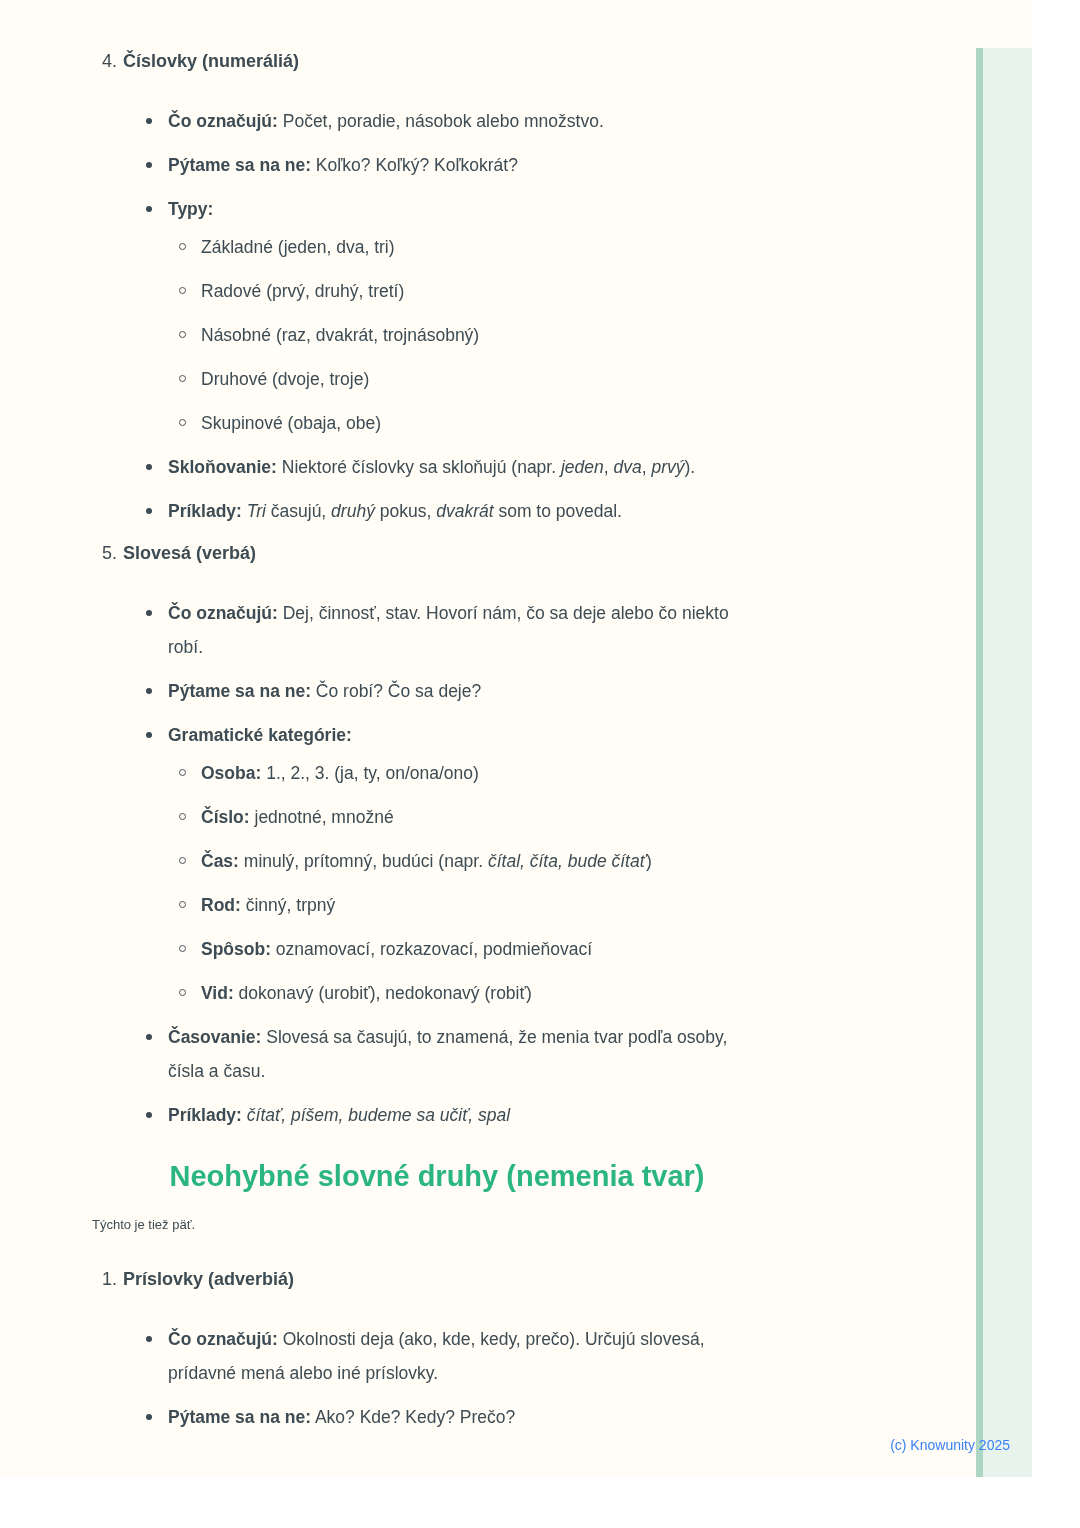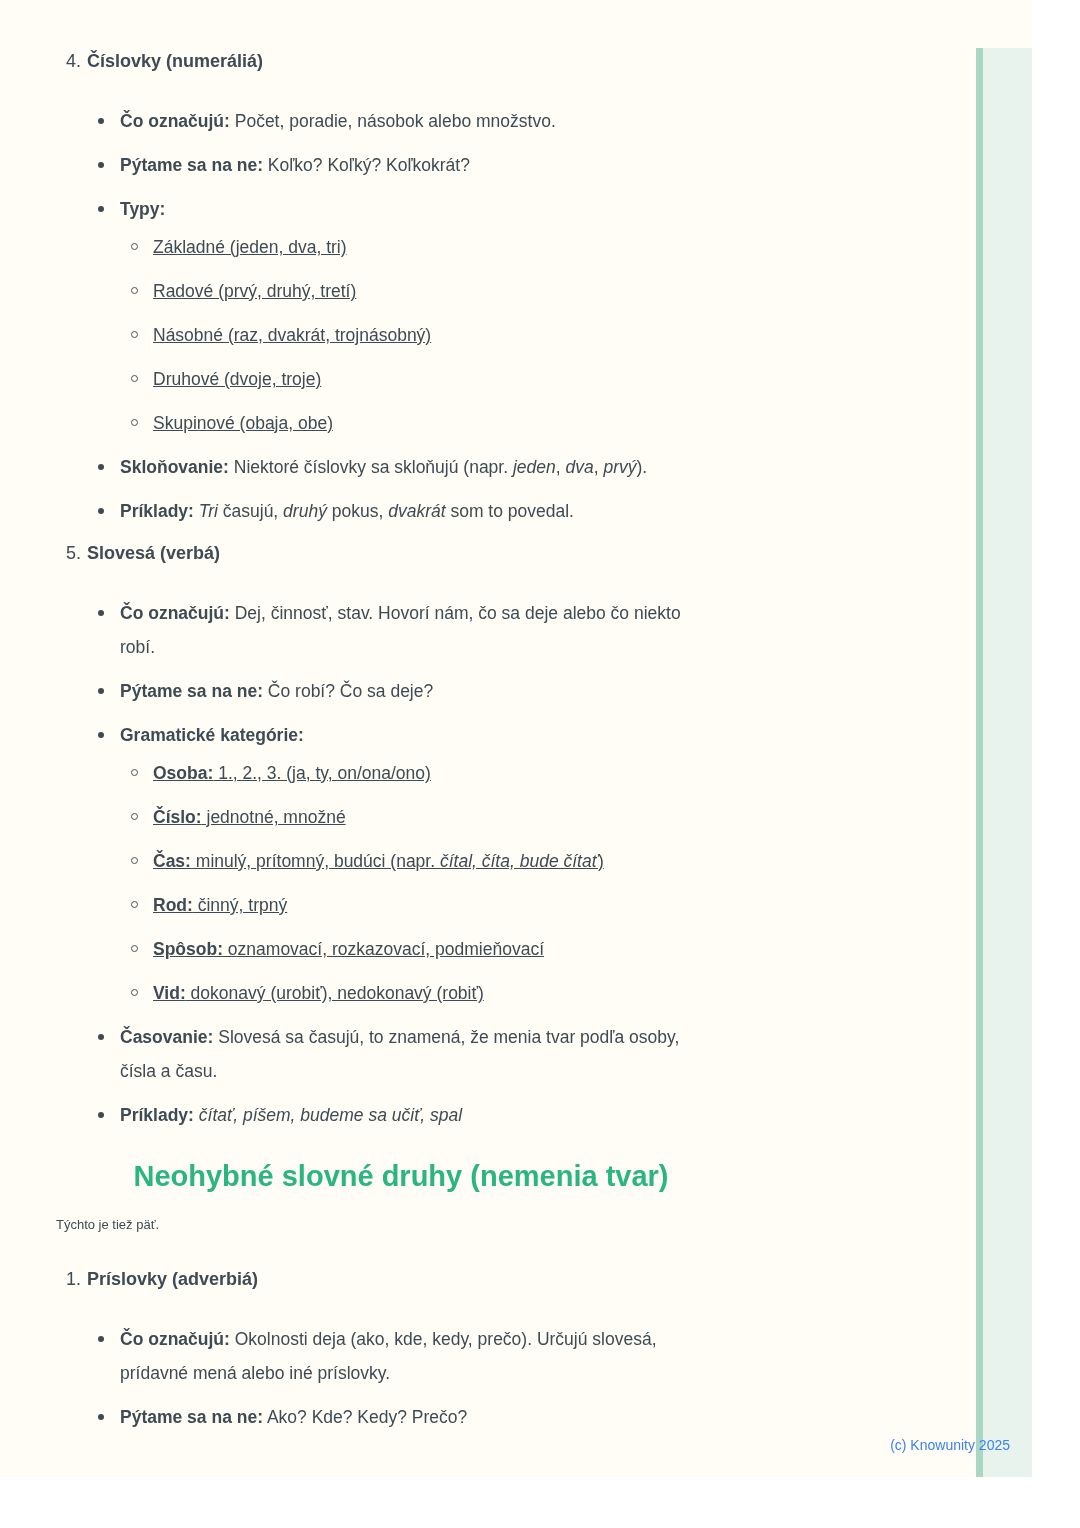--- a/index.html
+++ b/index.html
@@ -7,35 +7,35 @@
     width:1080px;height:1528px;position:relative;overflow:hidden;
     background:#ffffff;
     font-family:"Liberation Sans","DejaVu Sans",sans-serif;
     color:#3d4b54;
   }
   .page-bg{position:absolute;left:0;top:0;width:1032px;height:1477px;background:#fffdf5;}
   .green-strip{
     position:absolute;left:976px;top:48px;width:56px;height:1429px;
     background:#e9f3ed;border-left:7px solid #abd6c4;box-sizing:border-box;
   }
-  .content{position:relative;padding:48px 0 0 56px;width:690px;}
+  .content{position:relative;padding:48px 0 0 92px;width:690px;}
   .sec{margin-bottom:12px;}
   .sec-title{padding-left:10px;font-size:18px;line-height:26px;margin-bottom:30px;}
   .sec-title .num{font-weight:400;margin-right:6px;}
   .sec-title .ttl{font-weight:700;}
-  ul{margin:0;list-style:none;}
+  ul{margin:12px;list-style:none;}
   ul.l1{padding:0 0 0 64px;width:596px;}
   ul.l1 > li{
     position:relative;font-size:17.5px;line-height:34px;margin-bottom:10px;
   }
   ul.l1 > li::before{
     content:"";position:absolute;left:-22px;top:14px;width:6px;height:6px;
     border-radius:50%;background:#3d4b54;
   }
-  ul.l2{padding:0 0 0 33px;margin:4px 0 8px 0;text-decoration:underline;}
+  ul.l2{padding:0 0 0 33px;margin:4px 0 8px 0;}
   ul.l2 > li{
     position:relative;font-size:17.5px;line-height:34px;margin-bottom:10px;
   }
   ul.l2 > li::before{
     content:"";position:absolute;left:-22px;top:13px;width:7px;height:7px;
     border-radius:50%;background:transparent;border:1.5px solid #49535b;box-sizing:border-box;
   }
   .lbl{font-weight:700;}
   .it{font-style:italic;}
   h2.green{

